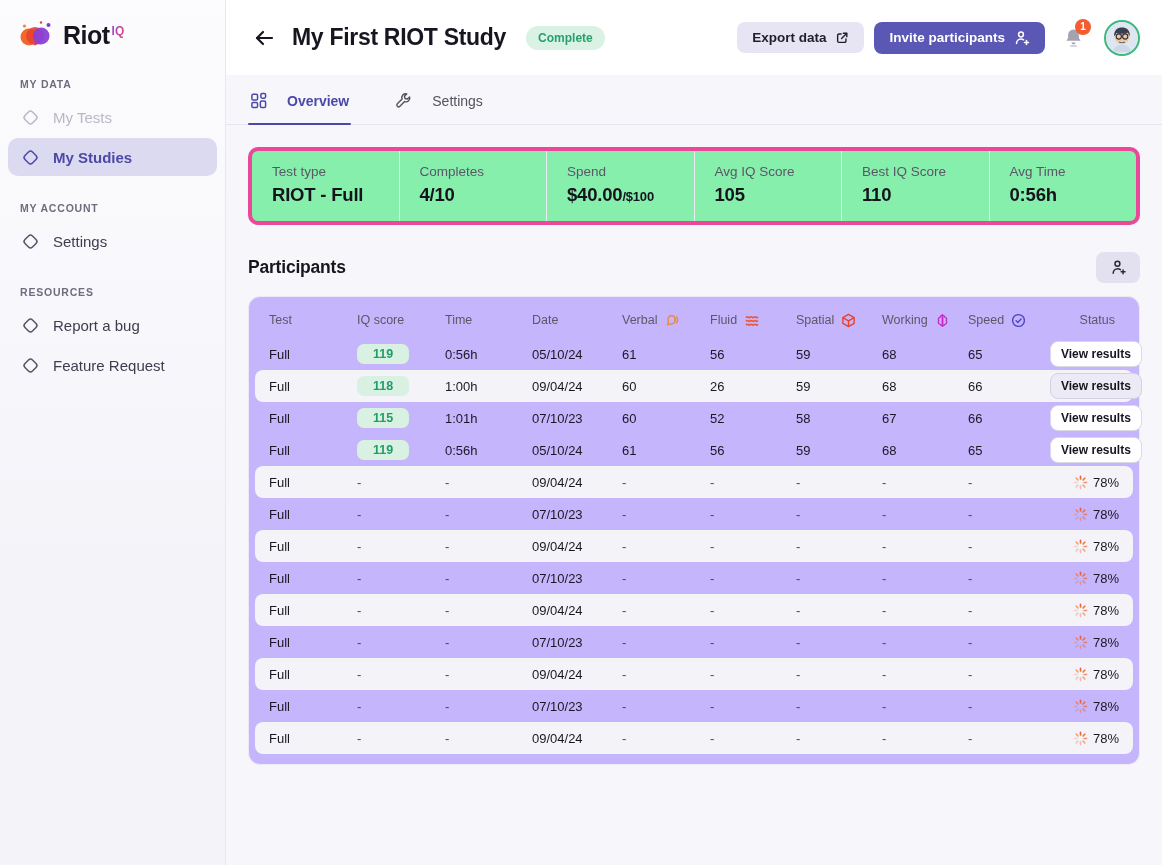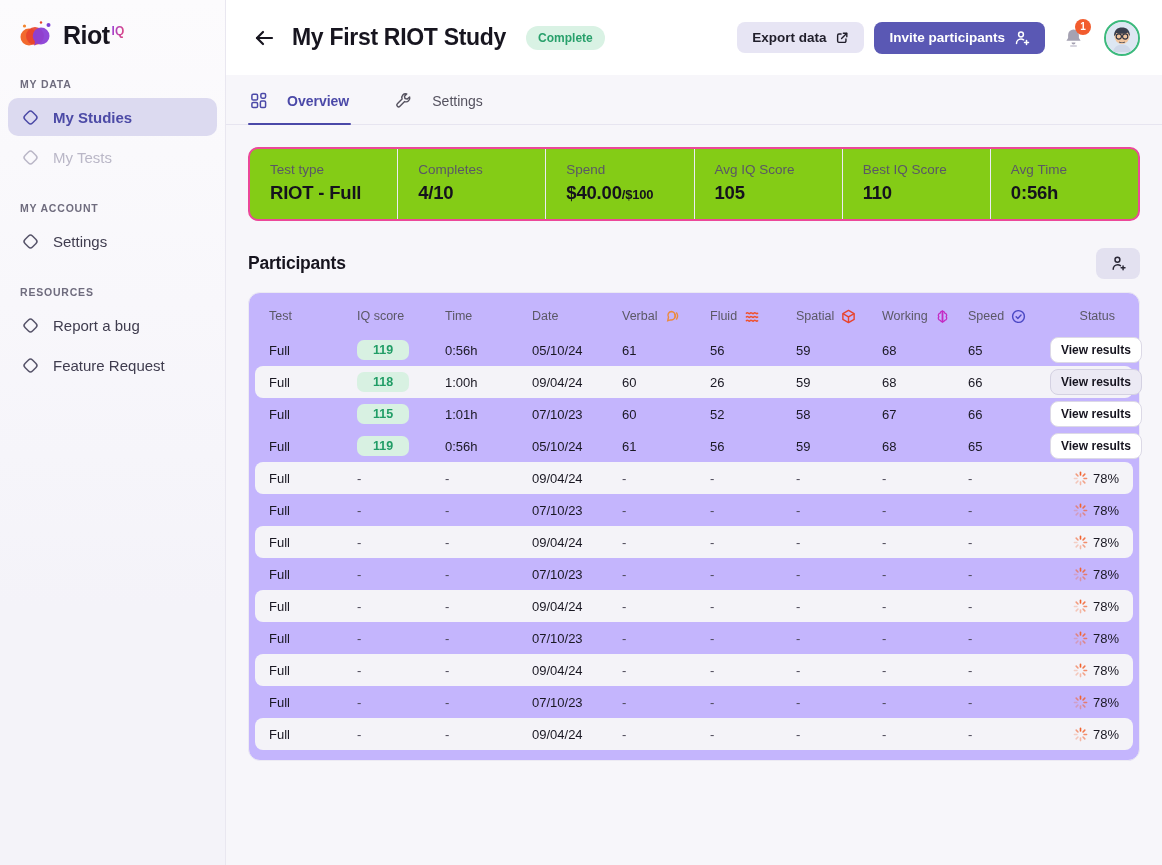--- a/index.html
+++ b/index.html
@@ -75,21 +75,21 @@
     padding:17px 2px 15px; position:relative; cursor:pointer;
   }
   .tab.active { color:var(--accent-text); font-weight:600; }
   .tab.active::after {
     content:""; position:absolute; left:0; right:0; bottom:-1px; height:2.5px;
     background:var(--accent-text); border-radius:2px;
   }
   
   .content { padding:22px 22px 0; flex:1; }
   .stats {
-    display:flex; background:#84cc16; border:2px solid #ec4899; border-radius:10px;
+    display:flex; background:#86efac; border:4px solid #ec4899; border-radius:10px;
   }
   .stat { flex:1; padding:13px 20px 15px; border-right:1px solid #eceaf3; }
   .stat:last-child { border-right:none; }
   .stat-label { font-size:13.5px; color:#5a5766; margin-bottom:5px; }
   .stat-value { font-size:18.5px; font-weight:700; color:#15131d; letter-spacing:-0.2px;}
   .stat-suffix { font-size:13px; font-weight:600; }
   .participants-head {
     display:flex; justify-content:space-between; align-items:center; margin:27px 0 13px;
   }
   .participants-title { font-size:17.5px; font-weight:700; letter-spacing:-0.2px;}
@@ -142,36 +142,36 @@
       </svg>
     </span>
     <span>
       <span class="logo-word">Riot</span><span class="logo-iq">IQ</span>
     </span>
   </div>
   <nav id="side-nav">
   <div class="side-section">
     <div class="side-label">MY DATA</div>
     <div class="side-items">
+  <div class="side-item disabled">
+    <span class="icon">
+      <svg width="19" height="19" viewBox="0 0 19 19" fill="none" stroke="currentColor" stroke-width="1.5">
+        <rect x="4.2" y="4.2" width="10.6" height="10.6" rx="2.8" transform="rotate(45 9.5 9.5)"></rect>
+      </svg>
+    </span>
+    <span class="side-item-label">My Tests</span>
+  </div>
+
   <div class="side-item active">
     <span class="icon">
       <svg width="19" height="19" viewBox="0 0 19 19" fill="none" stroke="currentColor" stroke-width="1.5">
         <rect x="4.2" y="4.2" width="10.6" height="10.6" rx="2.8" transform="rotate(45 9.5 9.5)"></rect>
       </svg>
     </span>
     <span class="side-item-label">My Studies</span>
-  </div>
-
-  <div class="side-item disabled">
-    <span class="icon">
-      <svg width="19" height="19" viewBox="0 0 19 19" fill="none" stroke="currentColor" stroke-width="1.5">
-        <rect x="4.2" y="4.2" width="10.6" height="10.6" rx="2.8" transform="rotate(45 9.5 9.5)"></rect>
-      </svg>
-    </span>
-    <span class="side-item-label">My Tests</span>
   </div>
 </div>
   </div>
 
   <div class="side-section">
     <div class="side-label">MY ACCOUNT</div>
     <div class="side-items">
   <div class="side-item">
     <span class="icon">
       <svg width="19" height="19" viewBox="0 0 19 19" fill="none" stroke="currentColor" stroke-width="1.5">

